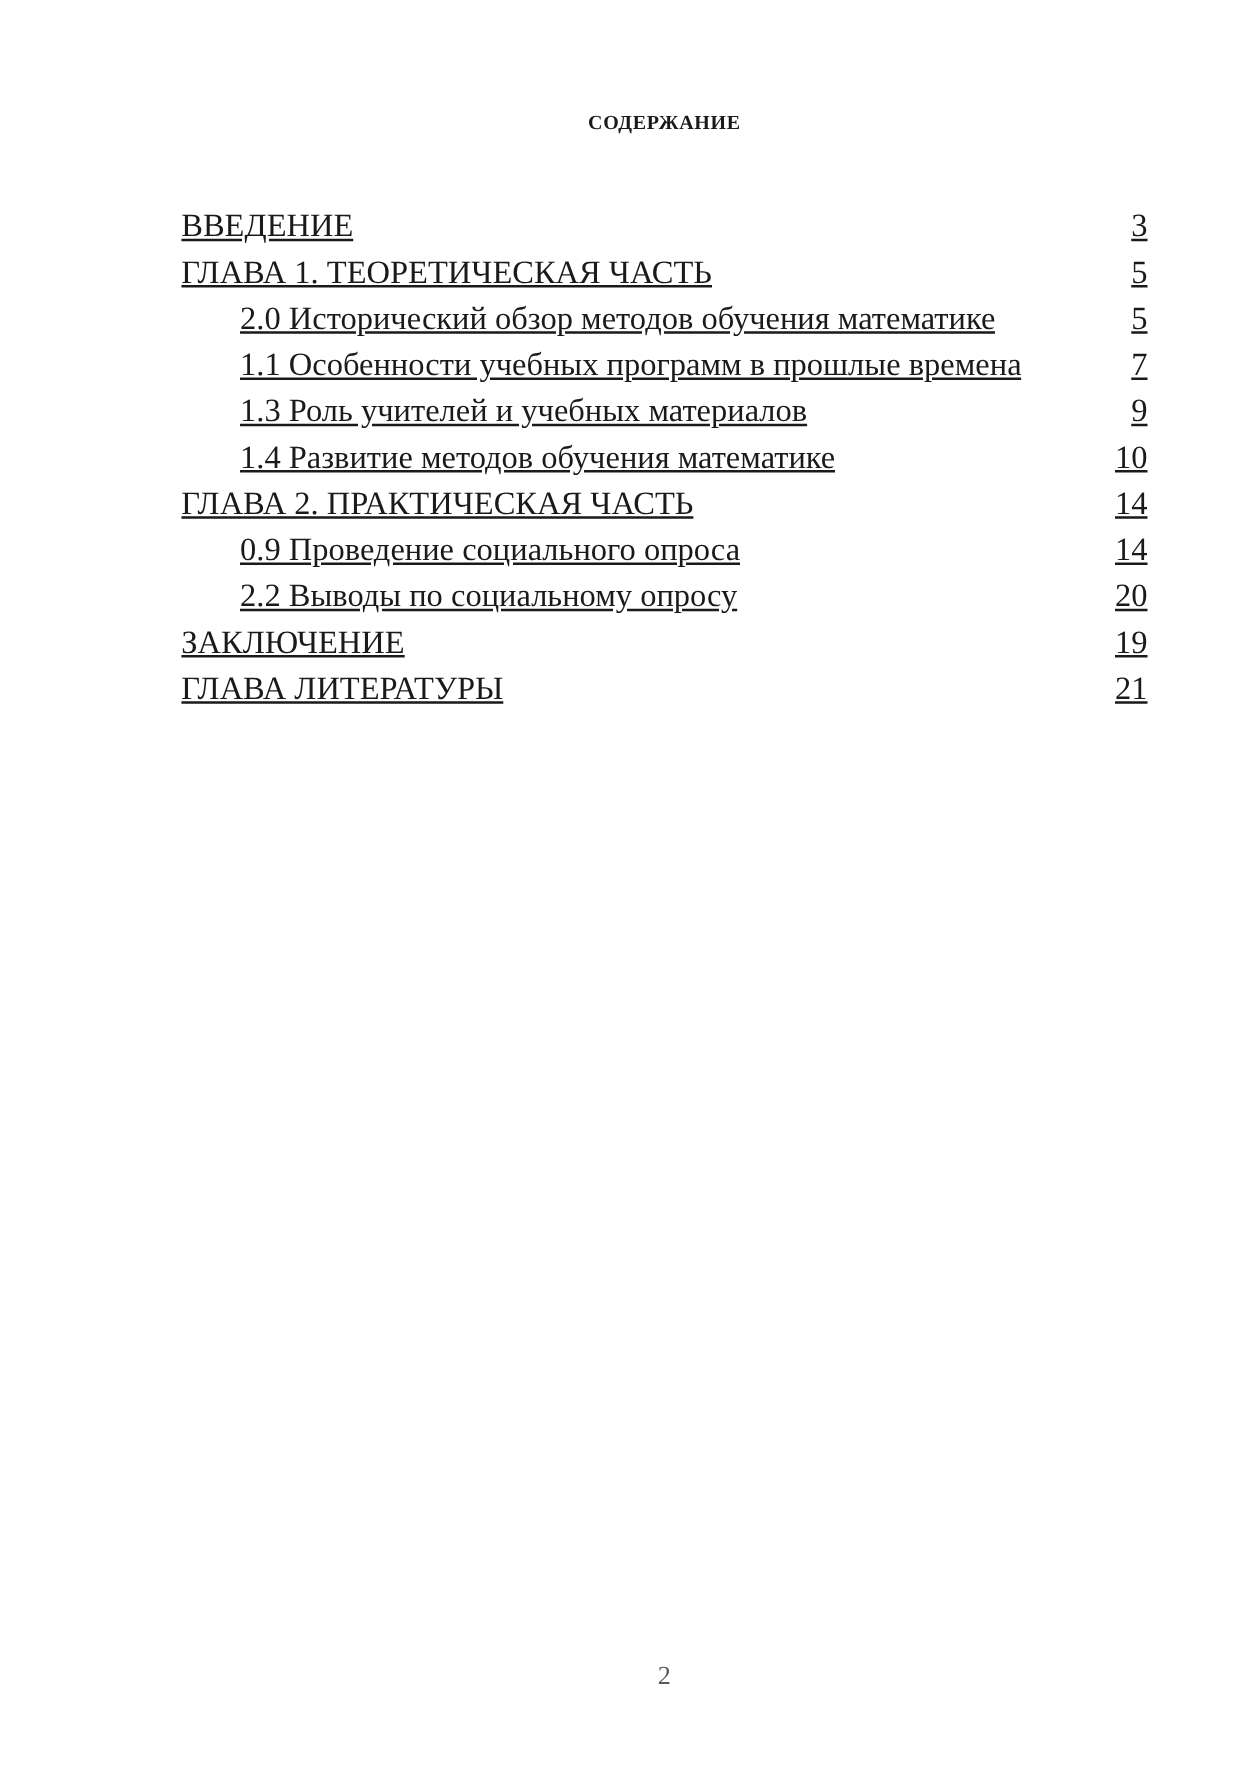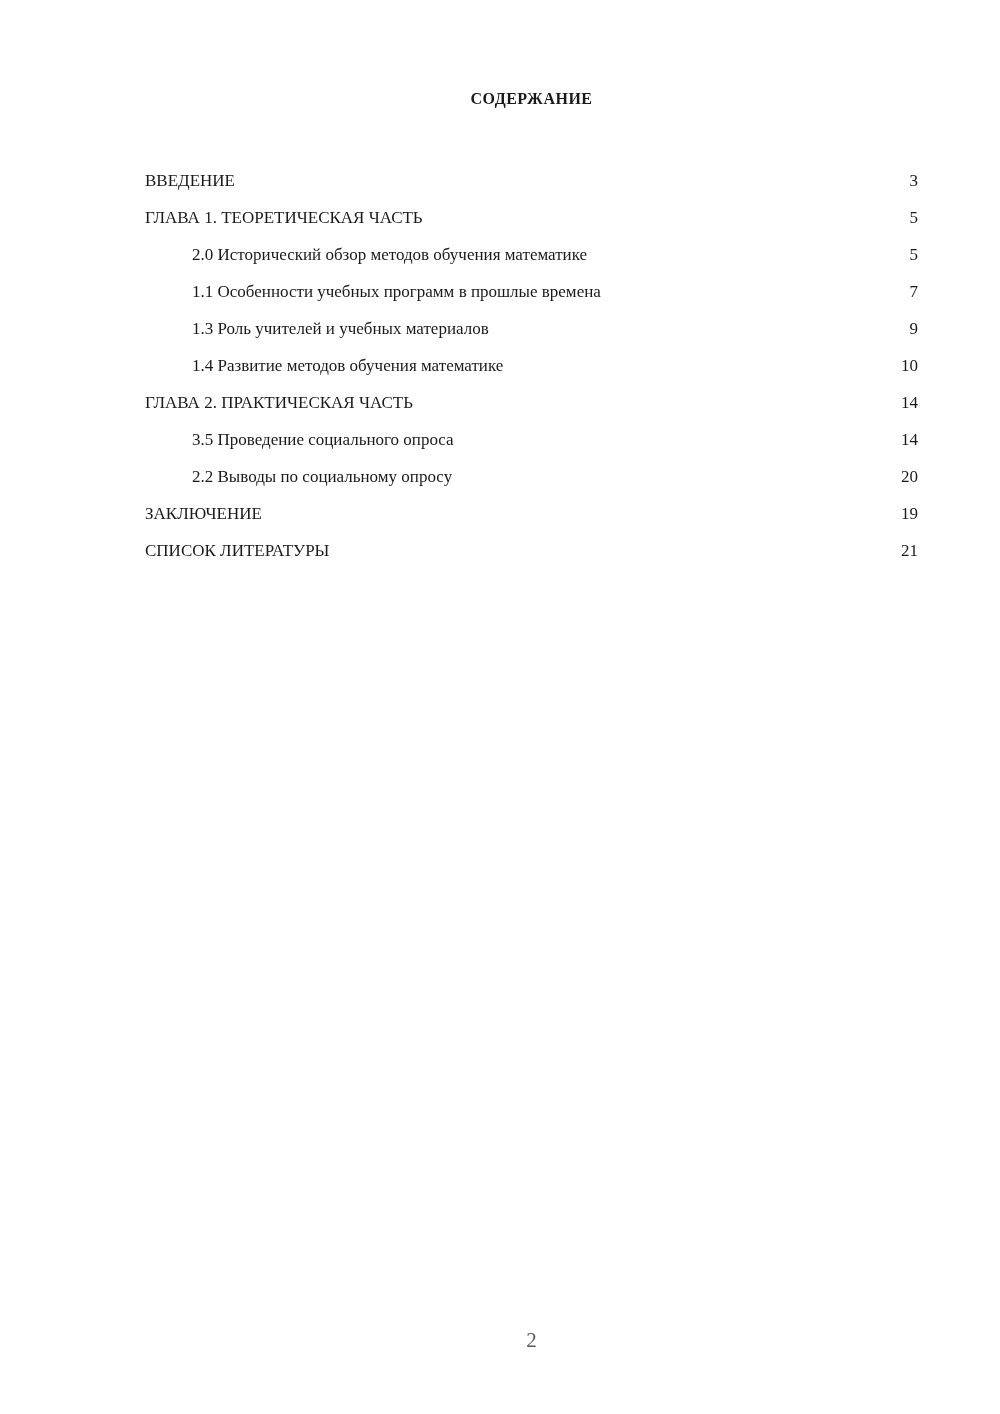--- a/index.html
+++ b/index.html
@@ -31,22 +31,23 @@
   .toc {
     position: absolute;
     top: 162px;
     left: 145px;
     width: 773px;
   }
   .toc-row {
     display: flex;
     justify-content: space-between;
     align-items: center;
-    font-size: 17px;
+    font-size: 26px;
     line-height: 37px;
+    text-decoration: underline;
   }
   .toc-row.level-1 .toc-label {
     padding-left: 47px;
   }
   .toc-label {
     white-space: nowrap;
     overflow: hidden;
   }
   .toc-page {
     text-align: right;
@@ -93,32 +94,32 @@
       </div>
       <div class="toc-row level-1">
         <span class="toc-label">1.4 Развитие методов обучения математике</span>
         <span class="toc-page">10</span>
       </div>
       <div class="toc-row level-0">
         <span class="toc-label">ГЛАВА 2. ПРАКТИЧЕСКАЯ ЧАСТЬ</span>
         <span class="toc-page">14</span>
       </div>
       <div class="toc-row level-1">
-        <span class="toc-label">3.5 Проведение социального опроса</span>
+        <span class="toc-label">0.9 Проведение социального опроса</span>
         <span class="toc-page">14</span>
       </div>
       <div class="toc-row level-1">
         <span class="toc-label">2.2 Выводы по социальному опросу</span>
         <span class="toc-page">20</span>
       </div>
       <div class="toc-row level-0">
         <span class="toc-label">ЗАКЛЮЧЕНИЕ</span>
         <span class="toc-page">19</span>
       </div>
       <div class="toc-row level-0">
-        <span class="toc-label">СПИСОК ЛИТЕРАТУРЫ</span>
+        <span class="toc-label">ГЛАВА ЛИТЕРАТУРЫ</span>
         <span class="toc-page">21</span>
       </div>
     </div>
 
   <div class="footer-page-number">2</div>
 
 </div>
 
 </body></html>

